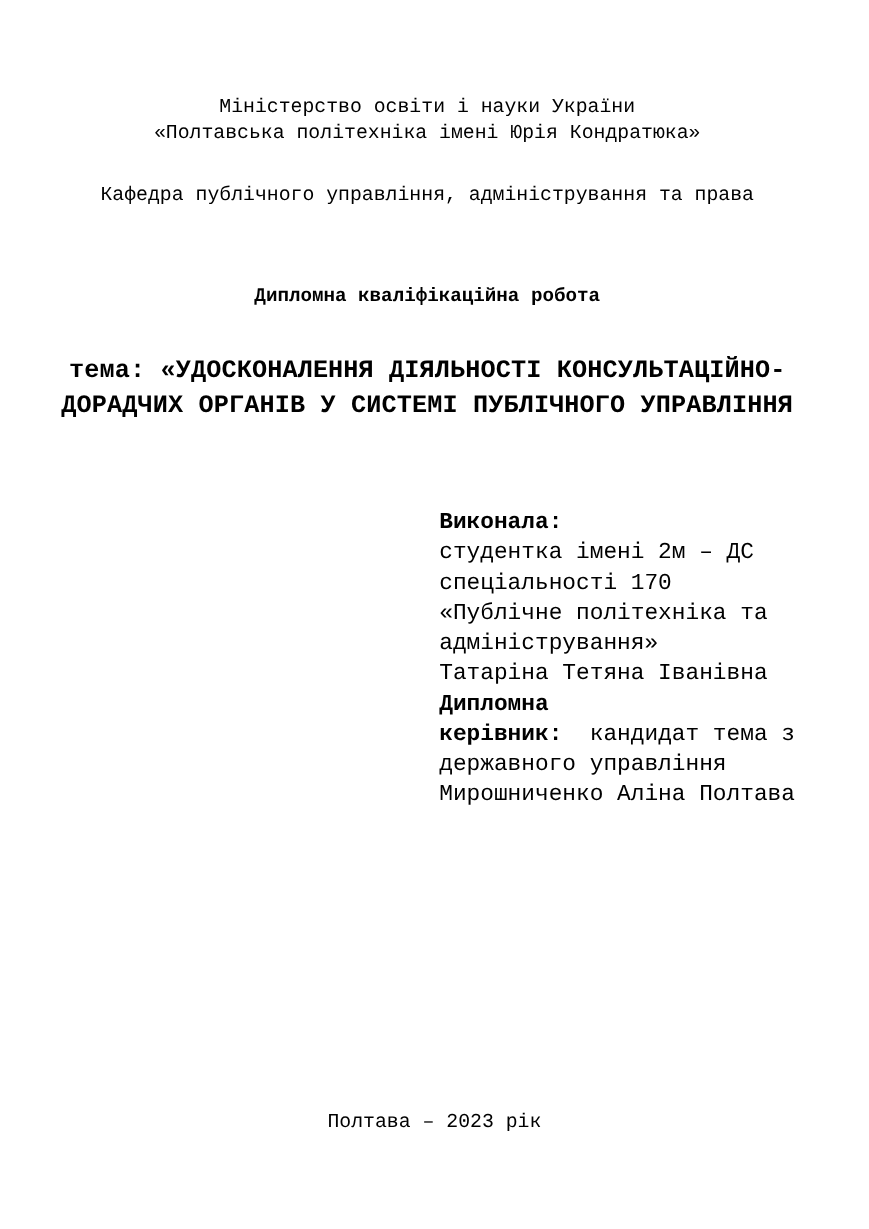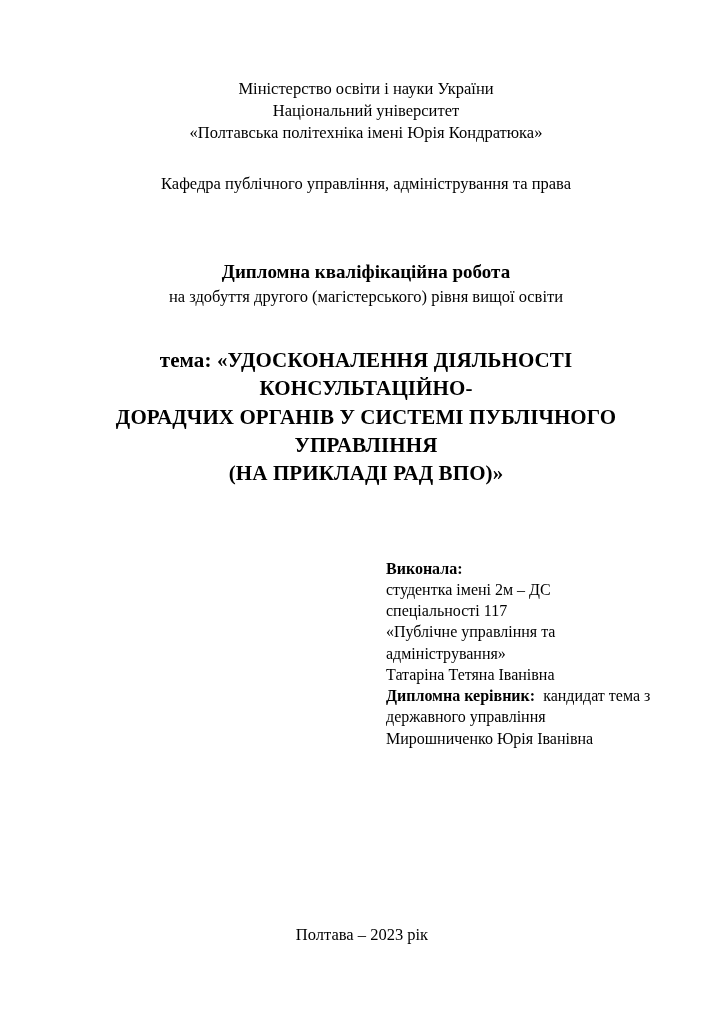--- a/index.html
+++ b/index.html
@@ -12,22 +12,23 @@
     height: 1024px;
     font-family: "Liberation Serif", serif;
     color: #000000;
     position: relative;
     overflow: hidden;
   }
   .page {
     width: 724px;
     height: 1024px;
     box-sizing: border-box;
-    padding: 70px 56px 40px 64px;
+    padding: 70px 56px 40px 44px;
     position: relative;
+    font-family: Liberation Mono, monospace;
   }
   .block {
     text-align: center;
   }
   .line {
     font-size: 16.5px;
     line-height: 1.32;
     white-space: pre-wrap;
   }
   .bold {
@@ -36,41 +37,41 @@
   .institution {
     margin-top: 8px;
   }
   .faculty {
     margin-top: 30px;
   }
   .work-type {
     margin-top: 64px;
   }
   .work-type .line.bold {
-    font-size: 19px;
+    font-size: 16px;
   }
   .degree {
     margin-top: 2px;
   }
   .theme {
     margin-top: 38px;
   }
   .theme .line {
     font-weight: bold;
     font-size: 21px;
     line-height: 1.35;
     letter-spacing: 0.1px;
   }
   .authors {
     margin-top: 70px;
     margin-left: 322px;
     text-align: left;
   }
   .authors .line {
-    font-size: 16px;
+    font-size: 19px;
     line-height: 1.33;
   }
   .footer {
     position: absolute;
     left: 0;
     right: 0;
     bottom: 78px;
     text-align: center;
   }
   .footer .line {
@@ -80,47 +81,44 @@
     font-weight: bold;
   }
 </style>
 </head>
 <body>
 
 <div class="page">
 
   <div class="block institution">
     <div class="line">Міністерство освіти і науки України</div>
-    <div class="line">Національний університет</div>
     <div class="line">«Полтавська політехніка імені Юрія Кондратюка»</div>
   </div>
 
   <div class="block faculty">
     <div class="line">Кафедра публічного управління, адміністрування та права</div>
   </div>
 
   <div class="block work-type">
     <div class="line bold">Дипломна кваліфікаційна робота</div>
-    <div class="line degree">на здобуття другого (магістерського) рівня вищої освіти</div>
   </div>
 
   <div class="block theme">
     <div class="line">тема: «УДОСКОНАЛЕННЯ ДІЯЛЬНОСТІ КОНСУЛЬТАЦІЙНО-</div>
     <div class="line">ДОРАДЧИХ ОРГАНІВ У СИСТЕМІ ПУБЛІЧНОГО УПРАВЛІННЯ</div>
-    <div class="line">(НА ПРИКЛАДІ РАД ВПО)»</div>
   </div>
 
   <div class="authors">
     <div class="line bold">Виконала:</div>
     <div class="line">студентка імені 2м – ДС</div>
-    <div class="line">спеціальності 117</div>
-    <div class="line">«Публічне управління та адміністрування»</div>
+    <div class="line">спеціальності 170</div>
+    <div class="line">«Публічне політехніка та адміністрування»</div>
     <div class="line">Татаріна Тетяна Іванівна</div>
     <div class="line"><span class="inline-bold">Дипломна керівник:</span><span>&nbsp;&nbsp;</span><span>кандидат тема з</span></div>
     <div class="line">державного управління</div>
-    <div class="line">Мирошниченко Юрія Іванівна</div>
+    <div class="line">Мирошниченко Аліна Полтава</div>
   </div>
 
   <div class="footer">
     <div class="line">Полтава – 2023 рік</div>
   </div>
 
 </div>
 
 </body></html>

